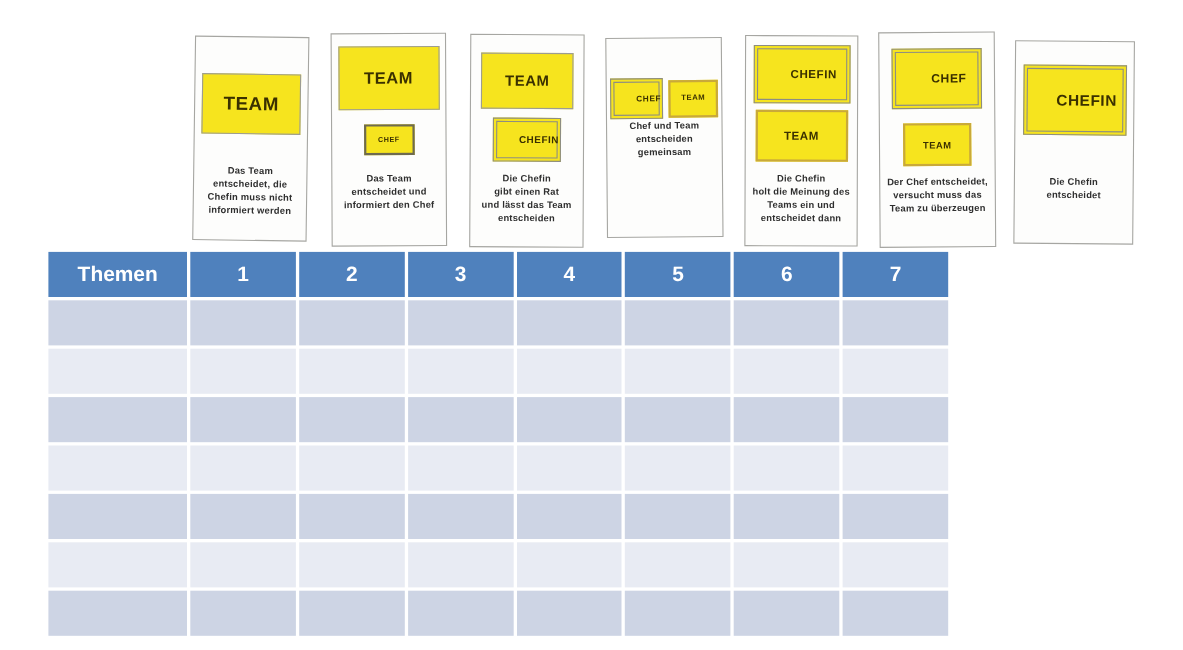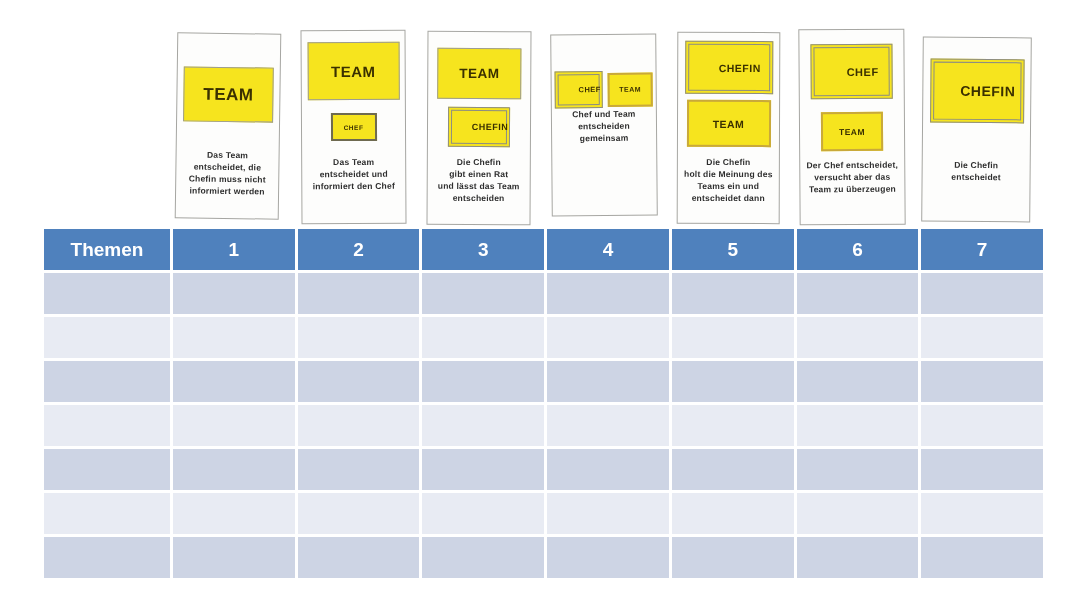--- a/index.html
+++ b/index.html
@@ -58,21 +58,21 @@
   .c6 .bx.b-chef{ width:82px; height:55px; margin-top:14px; font-size:11px; }
   .c6 .bx.b-team{ width:62px; height:39px; margin-top:13px; font-size:8.5px; }
   .c6 .desc{ margin-top:8px; }
 
   .card.c7{ left:922px; top:37px; width:109px; height:185px; transform:rotate(.5deg); }
   .c7 .bx{ width:94px; height:64px; margin-top:21px; font-size:14px; }
   .c7 .desc{ margin-top:36px; }
 
   
   .matrix{
-    position:absolute; left:44px; top:229px; width:999px;
+    position:absolute; left:44px; top:229px; width:818px;
     display:grid;
     grid-template-columns:126px repeat(7, 1fr);
     grid-template-rows:repeat(8, 41px);
     gap:3px;
   }
   .cell{ display:flex; align-items:center; justify-content:center; }
   .cell.hdr{
     background:var(--header-blue); color:#ffffff;
     font-size:19px; font-weight:bold;
   }
@@ -125,21 +125,21 @@
     <div class="desc">Die Chefin
 holt die Meinung des
 Teams ein und
 entscheidet dann</div>
   </div>
 
   <div class="card c6">
     <div class="bx frame-silver b-chef">CHEF</div>
     <div class="bx frame-gold b-team">TEAM</div>
     <div class="desc">Der Chef entscheidet,
-versucht aber das
+versucht muss das
 Team zu überzeugen</div>
   </div>
 
   <div class="card c7">
     <div class="bx frame-silver b-chefin">CHEFIN</div>
     <div class="desc">Die Chefin
 entscheidet</div>
   </div>
 
   <div class="matrix">

